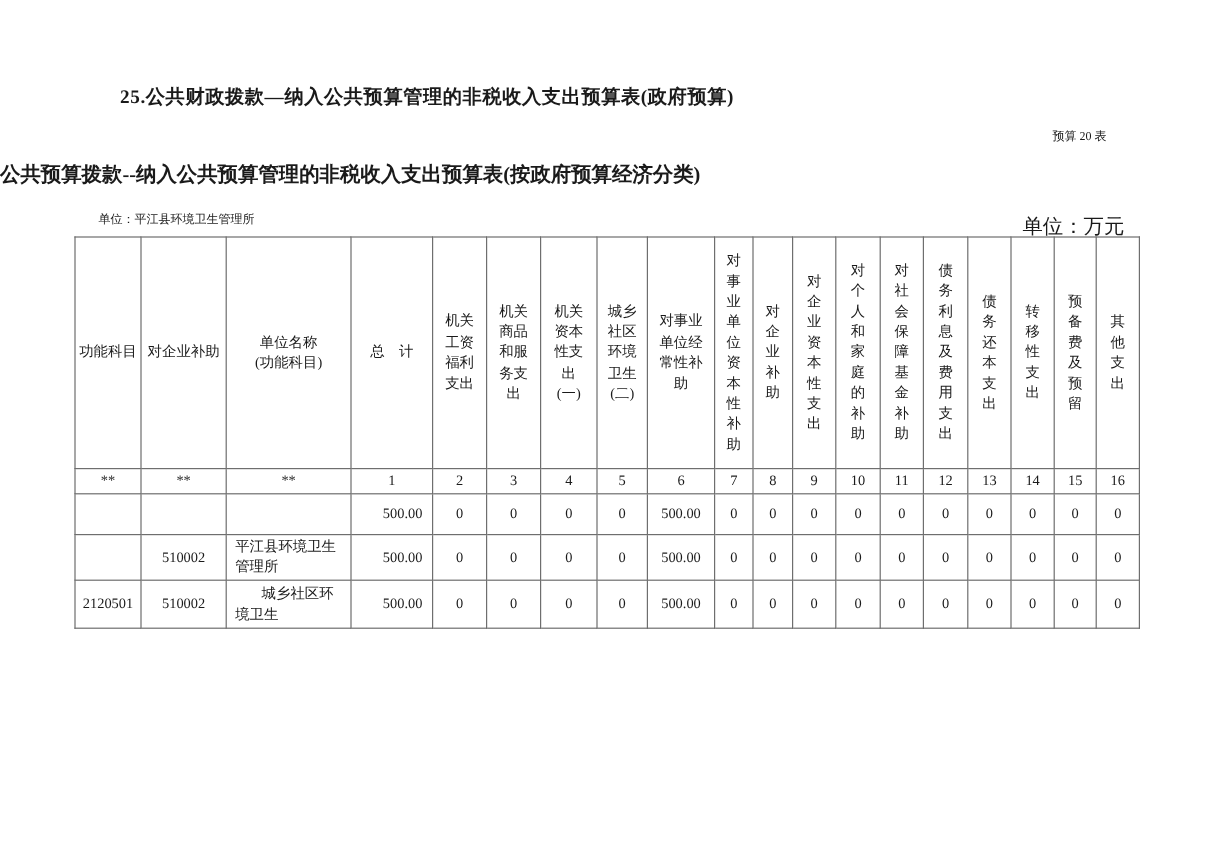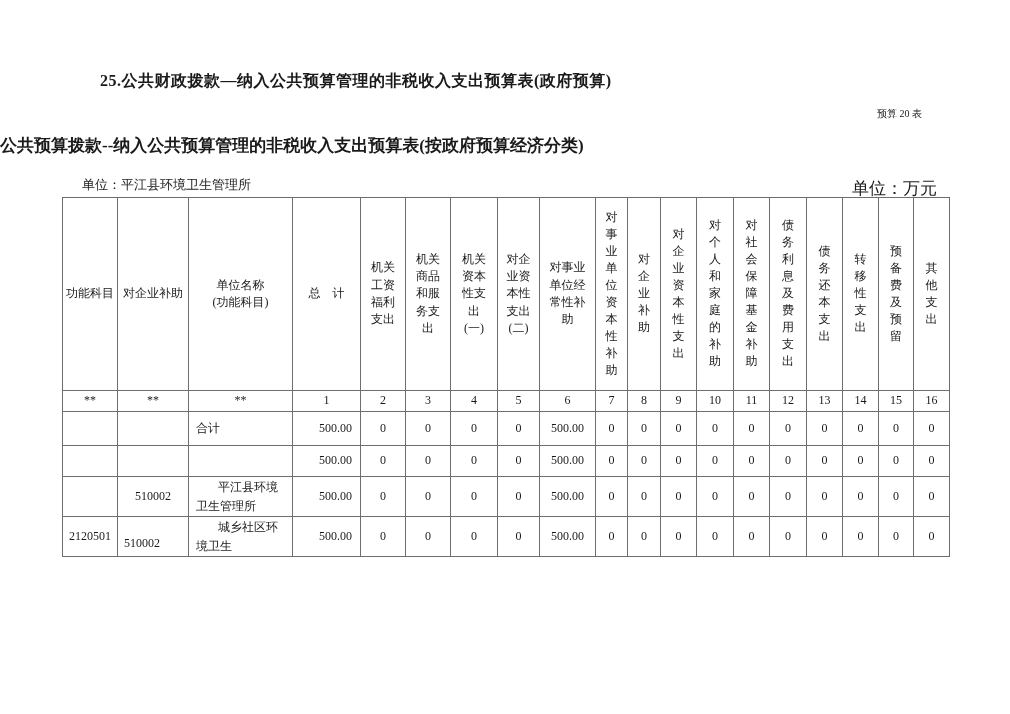--- a/index.html
+++ b/index.html
@@ -36,21 +36,21 @@
     top: 134px;
     width: 100%;
     font-size: 17px;
     font-weight: bold;
     white-space: nowrap;
   }
   .unit-left {
     position: absolute;
     left: 82px;
     top: 176px;
-    font-size: 13px;
+    font-size: 10px;
     white-space: nowrap;
   }
   .unit-right {
     position: absolute;
     right: 73px;
     top: 177px;
     font-size: 17px;
     white-space: nowrap;
   }
 
@@ -137,21 +137,21 @@
     <thead>
       <tr>
           <th><span class="v">功能科目</span></th>
           <th><span class="v">对企业补助</span></th>
           <th><span class="v">单位名称
 (功能科目)</span></th>
           <th><span class="v">总　计</span></th>
           <th><span class="v">机关工资福利支出</span></th>
           <th><span class="v">机关商品和服务支出</span></th>
           <th><span class="v">机关资本性支出(一)</span></th>
-          <th><span class="v">对企业资本性支出(二)</span></th>
+          <th><span class="v">城乡社区环境卫生(二)</span></th>
           <th><span class="v">对事业单位经常性补助</span></th>
           <th><span class="v">对事业单位资本性补助</span></th>
           <th><span class="v">对企业补助</span></th>
           <th><span class="v">对企业资本性支出</span></th>
           <th><span class="v">对个人和家庭的补助</span></th>
           <th><span class="v">对社会保障基金补助</span></th>
           <th><span class="v">债务利息及费用支出</span></th>
           <th><span class="v">债务还本支出</span></th>
           <th><span class="v">转移性支出</span></th>
           <th><span class="v">预备费及预留</span></th>
@@ -176,41 +176,20 @@
           <td>11</td>
           <td>12</td>
           <td>13</td>
           <td>14</td>
           <td>15</td>
           <td>16</td>
         </tr>
         <tr>
           <td></td>
           <td></td>
-          <td>合计</td>
-          <td>500.00</td>
-          <td>0</td>
-          <td>0</td>
-          <td>0</td>
-          <td>0</td>
-          <td>500.00</td>
-          <td>0</td>
-          <td>0</td>
-          <td>0</td>
-          <td>0</td>
-          <td>0</td>
-          <td>0</td>
-          <td>0</td>
-          <td>0</td>
-          <td>0</td>
-          <td>0</td>
-        </tr>
-        <tr>
-          <td></td>
-          <td></td>
           <td></td>
           <td>500.00</td>
           <td>0</td>
           <td>0</td>
           <td>0</td>
           <td>0</td>
           <td>500.00</td>
           <td>0</td>
           <td>0</td>
           <td>0</td>

